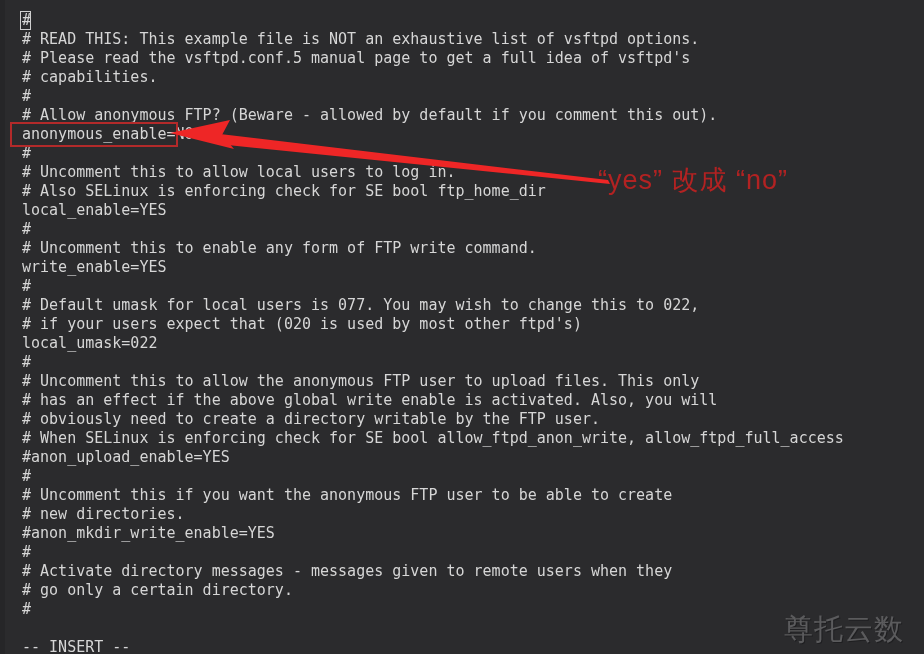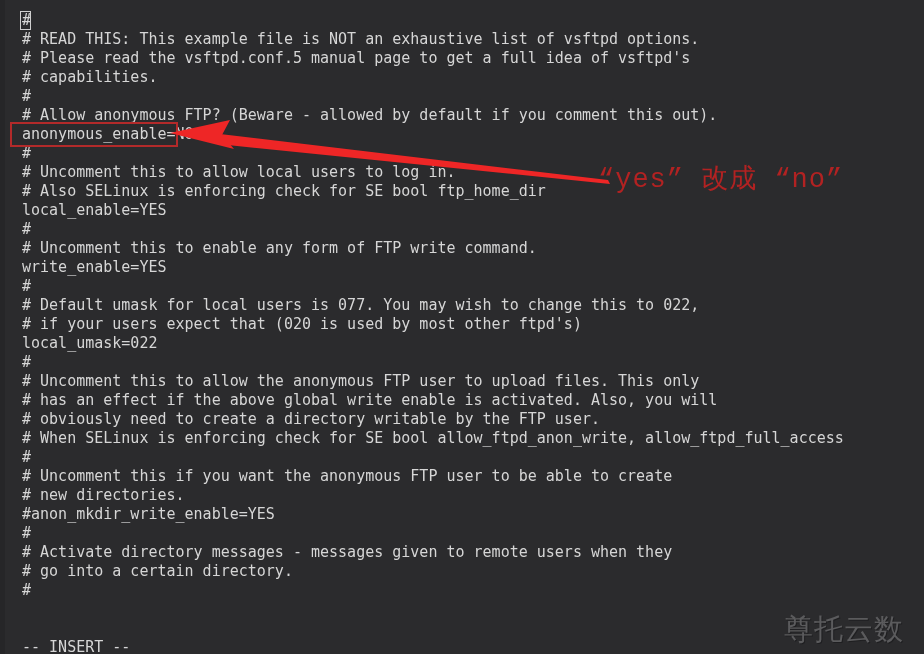--- a/index.html
+++ b/index.html
@@ -74,21 +74,21 @@
     left: 160px;
     top: 118px;
     width: 450px;
     height: 70px;
     pointer-events: none;
   }
   #annotation-text {
     position: absolute;
     left: 598px;
     top: 163px;
-    font-family: Liberation Mono, monospace;
+    font-family: Liberation Sans, sans-serif;
     font-size: 27px;
     line-height: 34px;
     color: #b22222;
     white-space: pre;
     letter-spacing: 1px;
   }
   #watermark {
     position: absolute;
     left: 784px;
     top: 612px;
@@ -128,27 +128,28 @@
       <div class="code-line">write_enable=YES</div>
       <div class="code-line">#</div>
       <div class="code-line"># Default umask for local users is 077. You may wish to change this to 022,</div>
       <div class="code-line"># if your users expect that (020 is used by most other ftpd's)</div>
       <div class="code-line">local_umask=022</div>
       <div class="code-line">#</div>
       <div class="code-line"># Uncomment this to allow the anonymous FTP user to upload files. This only</div>
       <div class="code-line"># has an effect if the above global write enable is activated. Also, you will</div>
       <div class="code-line"># obviously need to create a directory writable by the FTP user.</div>
       <div class="code-line"># When SELinux is enforcing check for SE bool allow_ftpd_anon_write, allow_ftpd_full_access</div>
+      <div class="code-line">#anon_upload_enable=YES</div>
       <div class="code-line">#</div>
       <div class="code-line"># Uncomment this if you want the anonymous FTP user to be able to create</div>
       <div class="code-line"># new directories.</div>
       <div class="code-line">#anon_mkdir_write_enable=YES</div>
       <div class="code-line">#</div>
       <div class="code-line"># Activate directory messages - messages given to remote users when they</div>
-      <div class="code-line"># go into a certain directory.</div>
+      <div class="code-line"># go only a certain directory.</div>
       <div class="code-line">#</div>
     </div>
 
   <div id="cursor-block"></div>
 
   <div id="highlight-box"></div>
 
   <svg id="annotation-arrow" viewBox="0 0 450 70" width="450" height="70">
 
     <polygon points="450,66 448,62 60,16 58,26" fill="#ee2626"></polygon>

